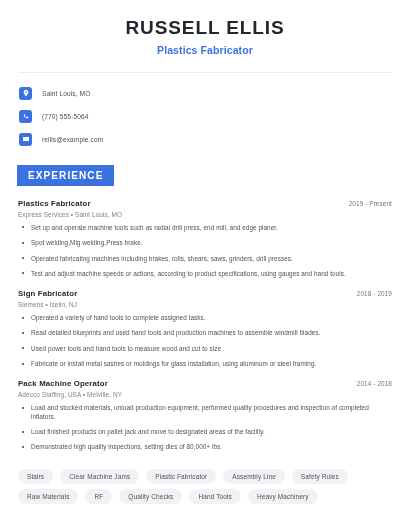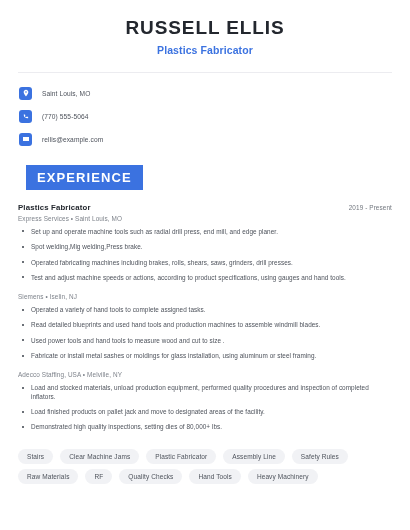--- a/index.html
+++ b/index.html
@@ -85,25 +85,25 @@
     letter-spacing: 0.1px;
   }
 
   
   .section { margin-top: 16px; }
 
   .section-badge {
     display: inline-block;
     background: #3b72e0;
     color: #ffffff;
-    font-size: 13px;
+    font-size: 10px;
     font-weight: bold;
     letter-spacing: 1.1px;
     padding: 5px 11px 5px 11px;
-    margin-left: 12px;
+    margin-left: 3px;
   }
 
   
   .entries { margin-top: 13px; padding: 0 4px; }
 
   .entry { margin-bottom: 11px; }
 
   .entry-top {
     display: flex;
     align-items: baseline;
@@ -235,30 +235,38 @@
         <div class="entry-org">Express Services  •  Saint Louis, MO</div>
         <ul class="bullets">
           <li>Set up and operate machine tools such as radial drill press, end mill, and edge planer.</li>
           <li>Spot welding,Mig welding,Press brake.</li>
           <li>Operated fabricating machines including brakes, rolls, shears, saws, grinders, drill presses.</li>
           <li>Test and adjust machine speeds or actions, according to product specifications, using gauges and hand tools.</li>
         </ul>
       </div>
 
       <div class="entry">
+        <div class="entry-top">
+          <span class="entry-role">Sign Fabricator</span>
+          <span class="entry-dates">2018 - 2019</span>
+        </div>
         <div class="entry-org">Siemens  •  Iselin, NJ</div>
         <ul class="bullets">
           <li>Operated a variety of hand tools to complete assigned tasks.</li>
           <li>Read detailed blueprints and used hand tools and production machines to assemble windmill blades.</li>
           <li>Used power tools and hand tools to measure wood and cut to size .</li>
           <li>Fabricate or install metal sashes or moldings for glass installation, using aluminum or steel framing.</li>
         </ul>
       </div>
 
       <div class="entry">
+        <div class="entry-top">
+          <span class="entry-role">Pack Machine Operator</span>
+          <span class="entry-dates">2014 - 2018</span>
+        </div>
         <div class="entry-org">Adecco Staffing, USA  •  Melville, NY</div>
         <ul class="bullets">
           <li>Load and stocked materials, unload production equipment, performed quality procedures and inspection of completed inflators.</li>
           <li>Load finished products on pallet jack and move to designated areas of the facility.</li>
           <li>Demonstrated high quality inspections, setting dies of 80,000+ lbs.</li>
         </ul>
       </div>
 
     </div>
   </div>

